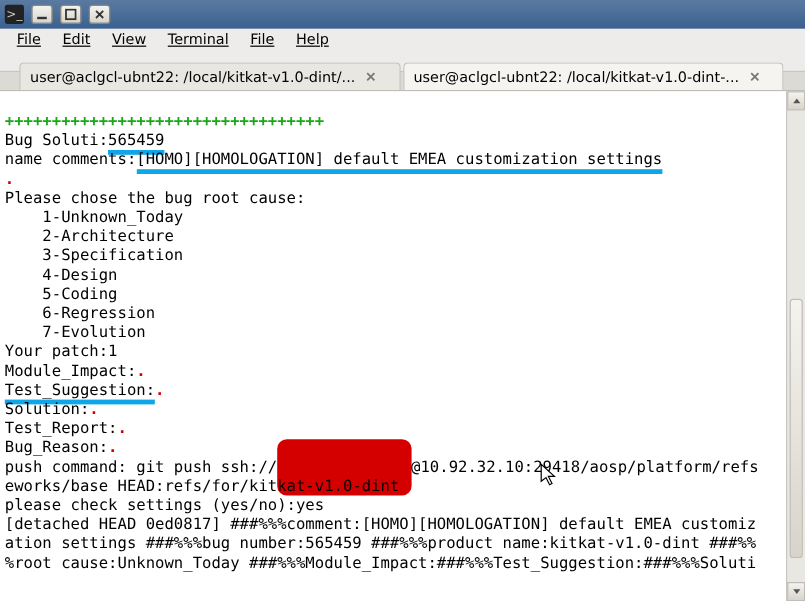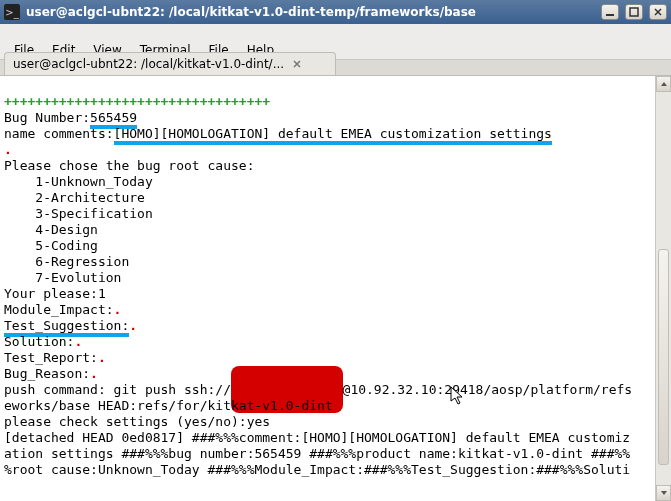--- a/index.html
+++ b/index.html
@@ -34,34 +34,34 @@
     background: linear-gradient(to bottom,#f5f3ee,#d8d4cc);
     border: 1px solid #8a8a85;
     border-radius: 3px;
     display: inline-flex; align-items: center; justify-content: center;
     font-size: 10px; cursor: default;
   }
   .menubar {
     height: 36px;
     background: #edeceb;
     border-bottom: 1px solid #c8c6c0;
-    display: flex; align-items: flex-end;
+    display: flex; align-items: flex-start;
     padding: 0 6px;
     gap: 2px;
   }
   .menu-item {
     padding: 2px 8px;
     cursor: default;
   }
   .menu-item .u { text-decoration: underline; }
   .tabbar {
     height: 16px;
     background: #dcdad5;
     display: flex; align-items: flex-end;
-    padding: 0 4px;
+    padding: 0 16px;
     gap: 0;
     border-bottom: 1px solid #bfbdb8;
   }
   .tab {
     display: flex; align-items: center;
     gap: 6px;
     padding: 4px 8px;
     background: #e9e7e2;
     border: 1px solid #bfbdb8;
     border-bottom: none;
@@ -129,21 +129,20 @@
     background: linear-gradient(to bottom,#f5f3ee,#d8d4cc);
     border: 1px solid #bfbdb8;
     border-radius: 3px;
   }
 </style>
 </head>
 <body>
 
 <div class="titlebar">
   <span class="title-icon">&gt;_</span>
-  <span class="title-text">user@aclgcl-ubnt22: /local/kitkat-v1.0-dint-temp/frameworks/base</span>
   <span class="winbtn">
     <svg width="10" height="10" viewBox="0 0 10 10">
         <rect x="1" y="7" width="8" height="2" fill="#333"></rect>
       </svg>
   </span>
   <span class="winbtn">
     <svg width="10" height="10" viewBox="0 0 10 10">
         <rect x="1" y="1" width="8" height="8" fill="none" stroke="#333" stroke-width="1.5"></rect>
       </svg>
   </span>
@@ -165,37 +164,45 @@
 
 <div class="tabbar">
   <div class="tab">
     <span style="overflow:hidden;text-overflow:ellipsis;">user@aclgcl-ubnt22: /local/kitkat-v1.0-dint/...</span>
     <span class="tab-close">
       <svg width="10" height="10" viewBox="0 0 10 10">
           <path d="M2 2 L8 8 M8 2 L2 8" stroke="#777" stroke-width="1.5"></path>
         </svg>
     </span>
   </div>
+  <div class="tab active">
+    <span style="overflow:hidden;text-overflow:ellipsis;">user@aclgcl-ubnt22: /local/kitkat-v1.0-dint-...</span>
+    <span class="tab-close">
+      <svg width="10" height="10" viewBox="0 0 10 10">
+          <path d="M2 2 L8 8 M8 2 L2 8" stroke="#777" stroke-width="1.5"></path>
+        </svg>
+    </span>
+  </div>
 </div>
 
 <div class="term-wrap">
   <div class="terminal">
 <span class="green">++++++++++++++++++++++++++++++++++</span>
-<span>Bug Number:</span><span class="red-under">565459</span>
+<span>Bug Soluti:</span><span class="red-under">565459</span>
 <span>name comments:</span><span class="red-under">[HOMO][HOMOLOGATION] default EMEA customization settings</span>
 <span class="red-dot">.</span>
 <span>Please chose the bug root cause:</span>
 <span>    1-Unknown_Today</span>
 <span>    2-Architecture</span>
 <span>    3-Specification</span>
 <span>    4-Design</span>
 <span>    5-Coding</span>
 <span>    6-Regression</span>
 <span>    7-Evolution</span>
-<span>Your please:1</span>
+<span>Your patch:1</span>
 <span>Module_Impact:</span><span class="red-dot">.</span>
 <span class="red-under">Test_Suggestion:</span><span class="red-dot">.</span>
 <span>Solution:</span><span class="red-dot">.</span>
 <span>Test_Report:</span><span class="red-dot">.</span>
 <span>Bug_Reason:</span><span class="red-dot">.</span>
 <span>push command: git push ssh://</span><span class="scribble">xxxxxxxxxxxxxx</span><span>@10.92.32.10:29418/aosp/platform/refs</span>
 <span>eworks/base HEAD:refs/for/kitkat-v1.0-dint</span>
 <span>please check settings (yes/no):yes</span>
 <span>[detached HEAD 0ed0817] ###%%%comment:[HOMO][HOMOLOGATION] default EMEA customiz</span>
 <span>ation settings ###%%%bug number:565459 ###%%%product name:kitkat-v1.0-dint ###%%</span>

